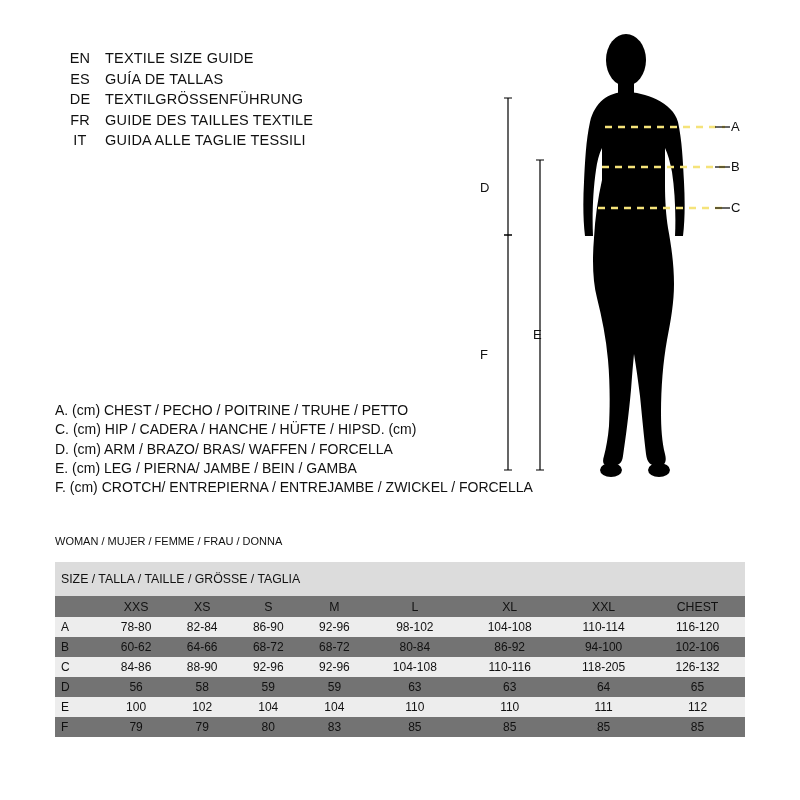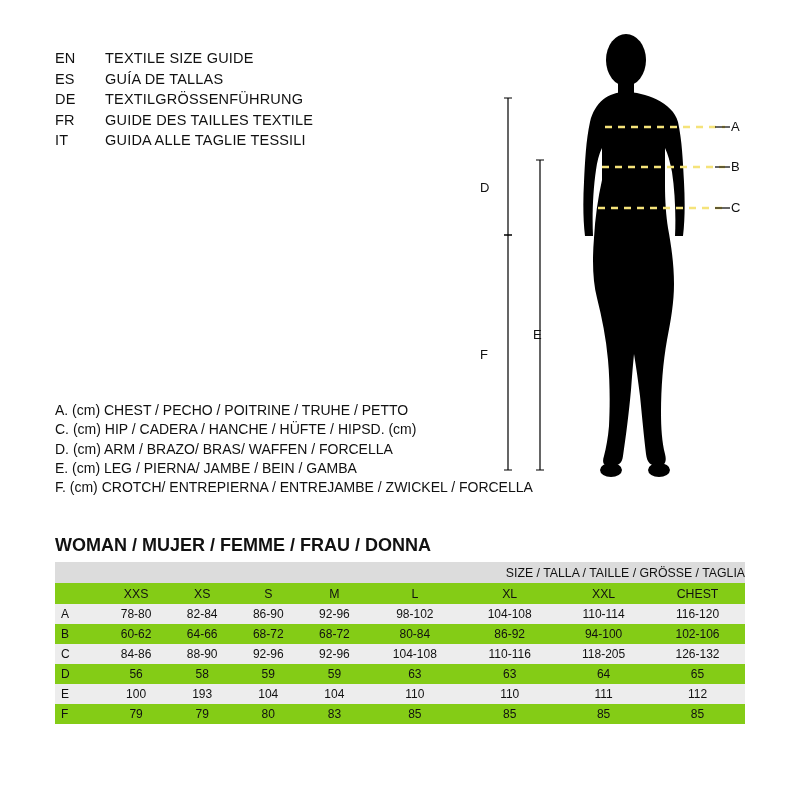--- a/index.html
+++ b/index.html
@@ -18,38 +18,37 @@
 
   
   .title-block {
     position: absolute;
     left: 55px; top: 48px;
     font-size: 14.5px;
     line-height: 20.5px;
     letter-spacing: .2px;
   }
   .title-row { display: flex; }
-  .title-lang { width: 50px; flex: 0 0 50px; }
+  .title-lang { width: 50px; flex: 0 0 50px; text-align: center; }
   .title-text { white-space: nowrap; }
 
   
   .legend {
     position: absolute;
     left: 55px; top: 401px;
     font-size: 14px;
     line-height: 19.3px;
   }
   .legend div { white-space: nowrap; }
 
   .woman-label {
     position: absolute;
     left: 55px; top: 535px;
-    font-size: 18px;
+    font-size: 11px;
     white-space: nowrap;
-    font-weight: bold;
   }
 
   
   .table-wrap {
     position: absolute;
     left: 55px; top: 562px;
     width: 690px;
   }
   table {
     border-collapse: collapse;
@@ -58,27 +57,27 @@
   }
   table td, table th {
     padding: 0;
     height: 20px;
     font-weight: normal;
     text-align: center;
     vertical-align: middle;
   }
   .row-head { background: #dcdcdc; }
   .row-head td {
-    text-align: right;
+    text-align: left;
     padding-left: 6px;
     font-size: 12.3px;
-    height: 21px;
+    height: 34px;
   }
   .row-alt { background: #ededed; }
-  .row-plain { background: #84cc16; }
+  .row-plain { background: #737373; }
   .col-label {
     text-align: left !important;
     padding-left: 6px;
     width: 48px;
   }
   .sizes-row td { font-size: 12.3px; height: 21px; }
 
   
   .figure-area {
     position: absolute;
@@ -271,21 +270,21 @@
           <td>59</td>
           <td>63</td>
           <td>63</td>
           <td>64</td>
           <td>65</td>
         </tr>
 
         <tr class="row-alt">
           <td class="col-label">E</td>
           <td>100</td>
-          <td>193</td>
+          <td>102</td>
           <td>104</td>
           <td>104</td>
           <td>110</td>
           <td>110</td>
           <td>111</td>
           <td>112</td>
         </tr>
 
         <tr class="row-plain">
           <td class="col-label">F</td>

